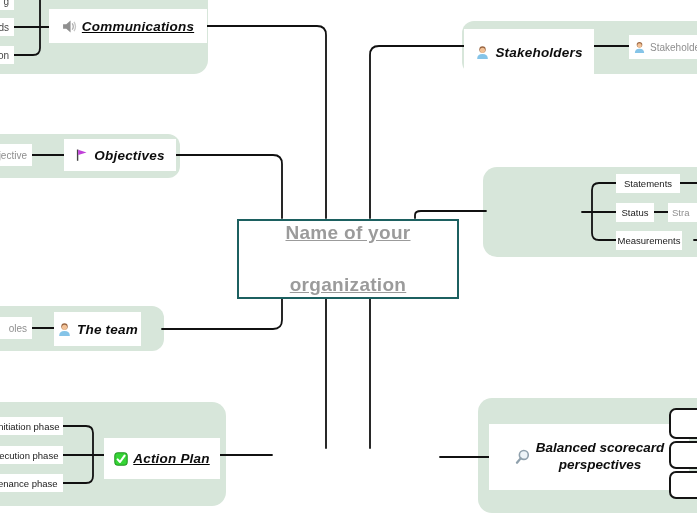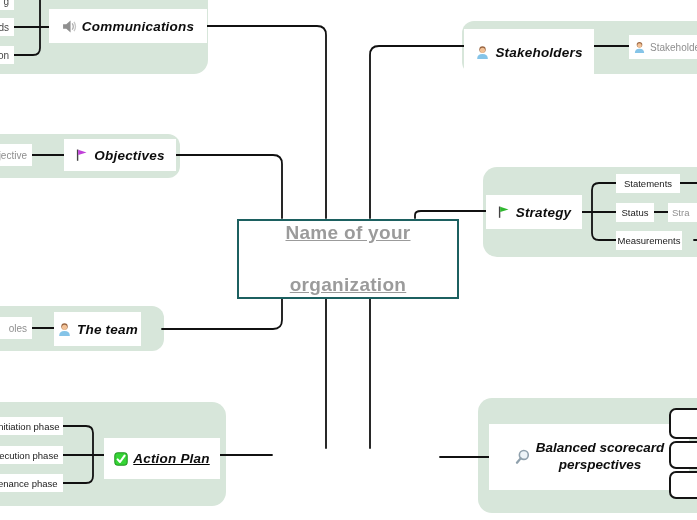--- a/index.html
+++ b/index.html
@@ -90,21 +90,21 @@
       <path d="M 63,455 H 104"></path>
 
       <path d="M 220,455 H 272"></path>
 
       <path d="M 440,457 H 489"></path>
 
       <path d="M 657,458 H 669"></path>
     </g>
   </svg>
 
-  <div class="node" style="left:49px;top:9px;width:158px;height:34px;">
+  <div class="node" style="left:49px;top:9px;width:158px;height:34px;text-decoration:underline;">
     <svg class="icon" width="15" height="15" viewBox="0 0 14 14">
       <polygon points="1,5 4,5 8,1.5 8,12.5 4,9 1,9" fill="#8f8f8f"></polygon>
       <path d="M 9.5,4 Q 11.6,7 9.5,10" stroke="#adadad" stroke-width="1.2" fill="none"></path>
       <path d="M 11.2,2.6 Q 14,7 11.2,11.4" stroke="#c6c6c6" stroke-width="1.2" fill="none"></path>
     </svg>
     <span class="topic-label">Communications</span>
   </div>
 
   <div class="node frag graytxt" style="left:-30px;top:-8px;width:44px;height:18px;color:#474747;">
     <span>g</span>
@@ -137,27 +137,20 @@
     <svg class="icon" width="14" height="14" viewBox="0 0 14 14">
       <line x1="2.6" y1="1.5" x2="2.6" y2="12.8" stroke="#444" stroke-width="1.4"></line>
       <path d="M 3.2,1.8 L 11.5,4.4 L 3.2,7 Z" fill="#c040d8"></path>
     </svg>
     <span class="topic-label">Objectives</span>
   </div>
   <div class="node frag graytxt" style="left:-30px;top:144px;width:62px;height:22px;color:#8f8f8f;">
     <span>jective</span>
   </div>
 
-  <div class="node" style="left:486px;top:195px;width:96px;height:34px;">
-    <svg class="icon" width="14" height="14" viewBox="0 0 14 14">
-      <line x1="2.6" y1="1.5" x2="2.6" y2="12.8" stroke="#444" stroke-width="1.4"></line>
-      <path d="M 3.2,1.8 L 11.5,4.4 L 3.2,7 Z" fill="#2eb82e"></path>
-    </svg>
-    <span class="topic-label">Strategy</span>
-  </div>
   <div class="node sub" style="left:616px;top:174px;width:64px;height:19px;">
     <span>Statements</span>
   </div>
   <div class="node sub" style="left:616px;top:203px;width:38px;height:19px;">
     <span>Status</span>
   </div>
   <div class="node sub graytxt" style="left:668px;top:203px;width:44px;height:19px;justify-content:flex-start;">
     <span>Stra</span>
   </div>
   <div class="node sub" style="left:616px;top:231px;width:66px;height:19px;">

